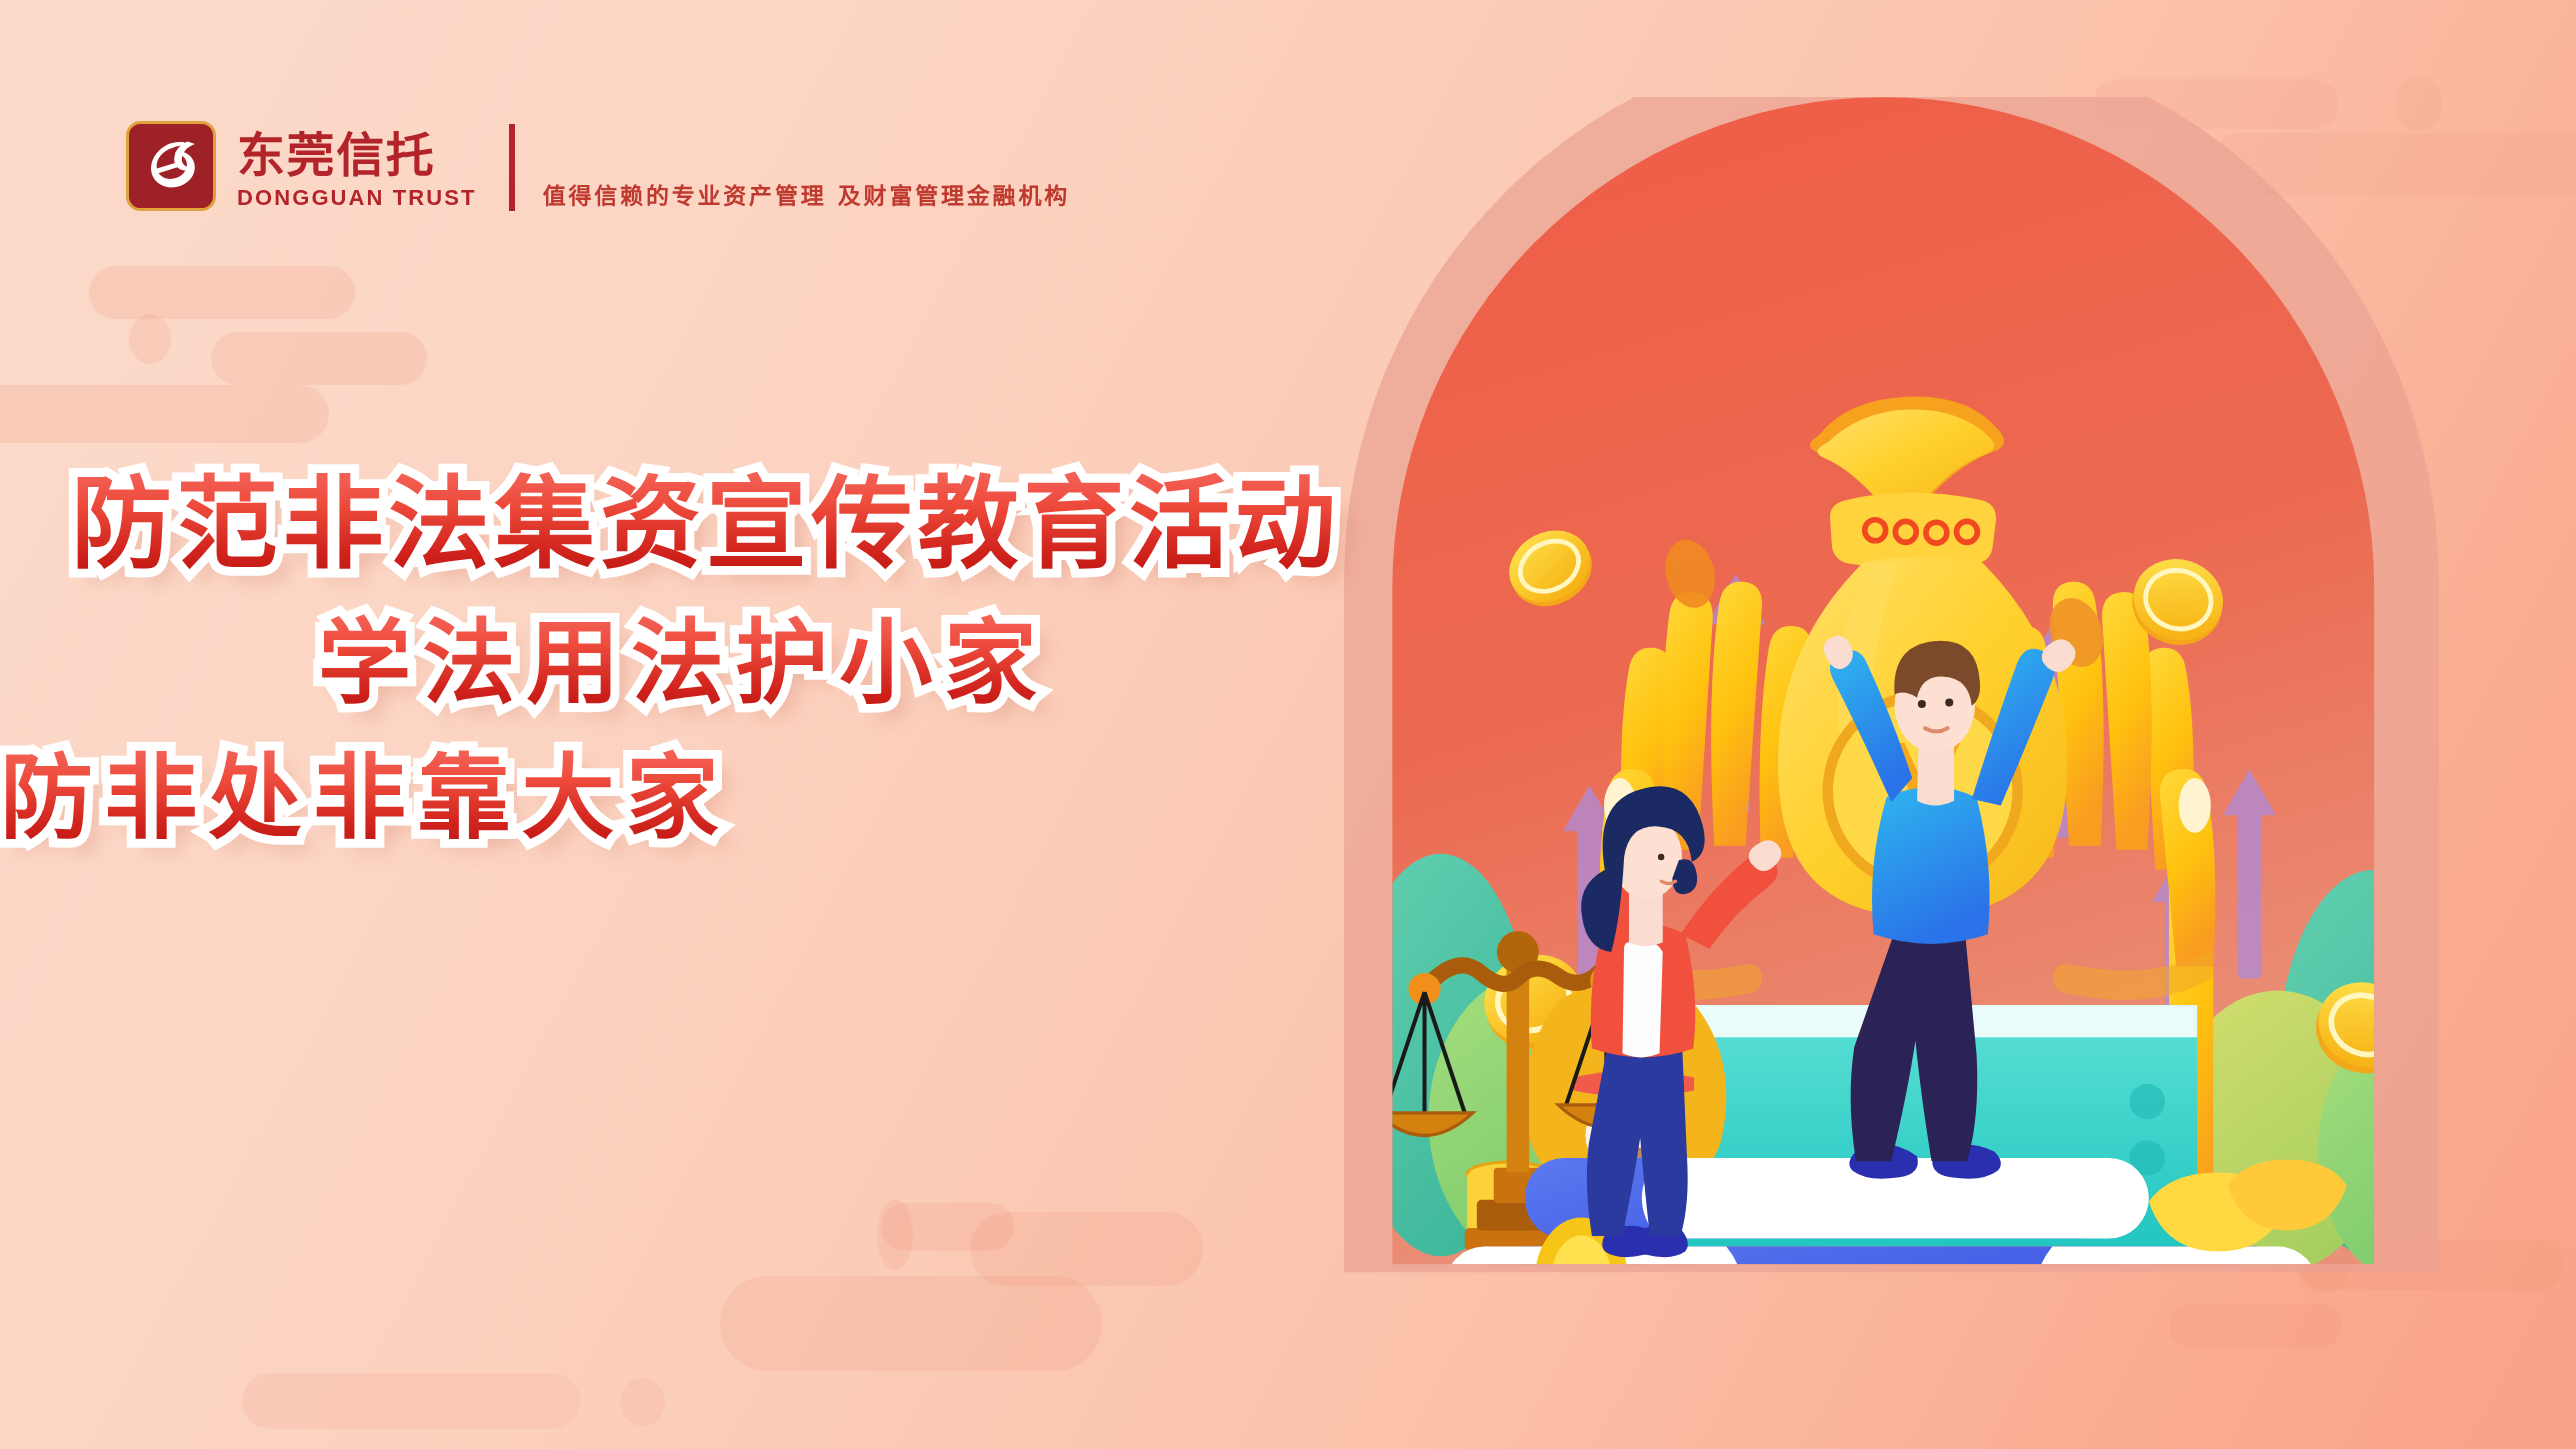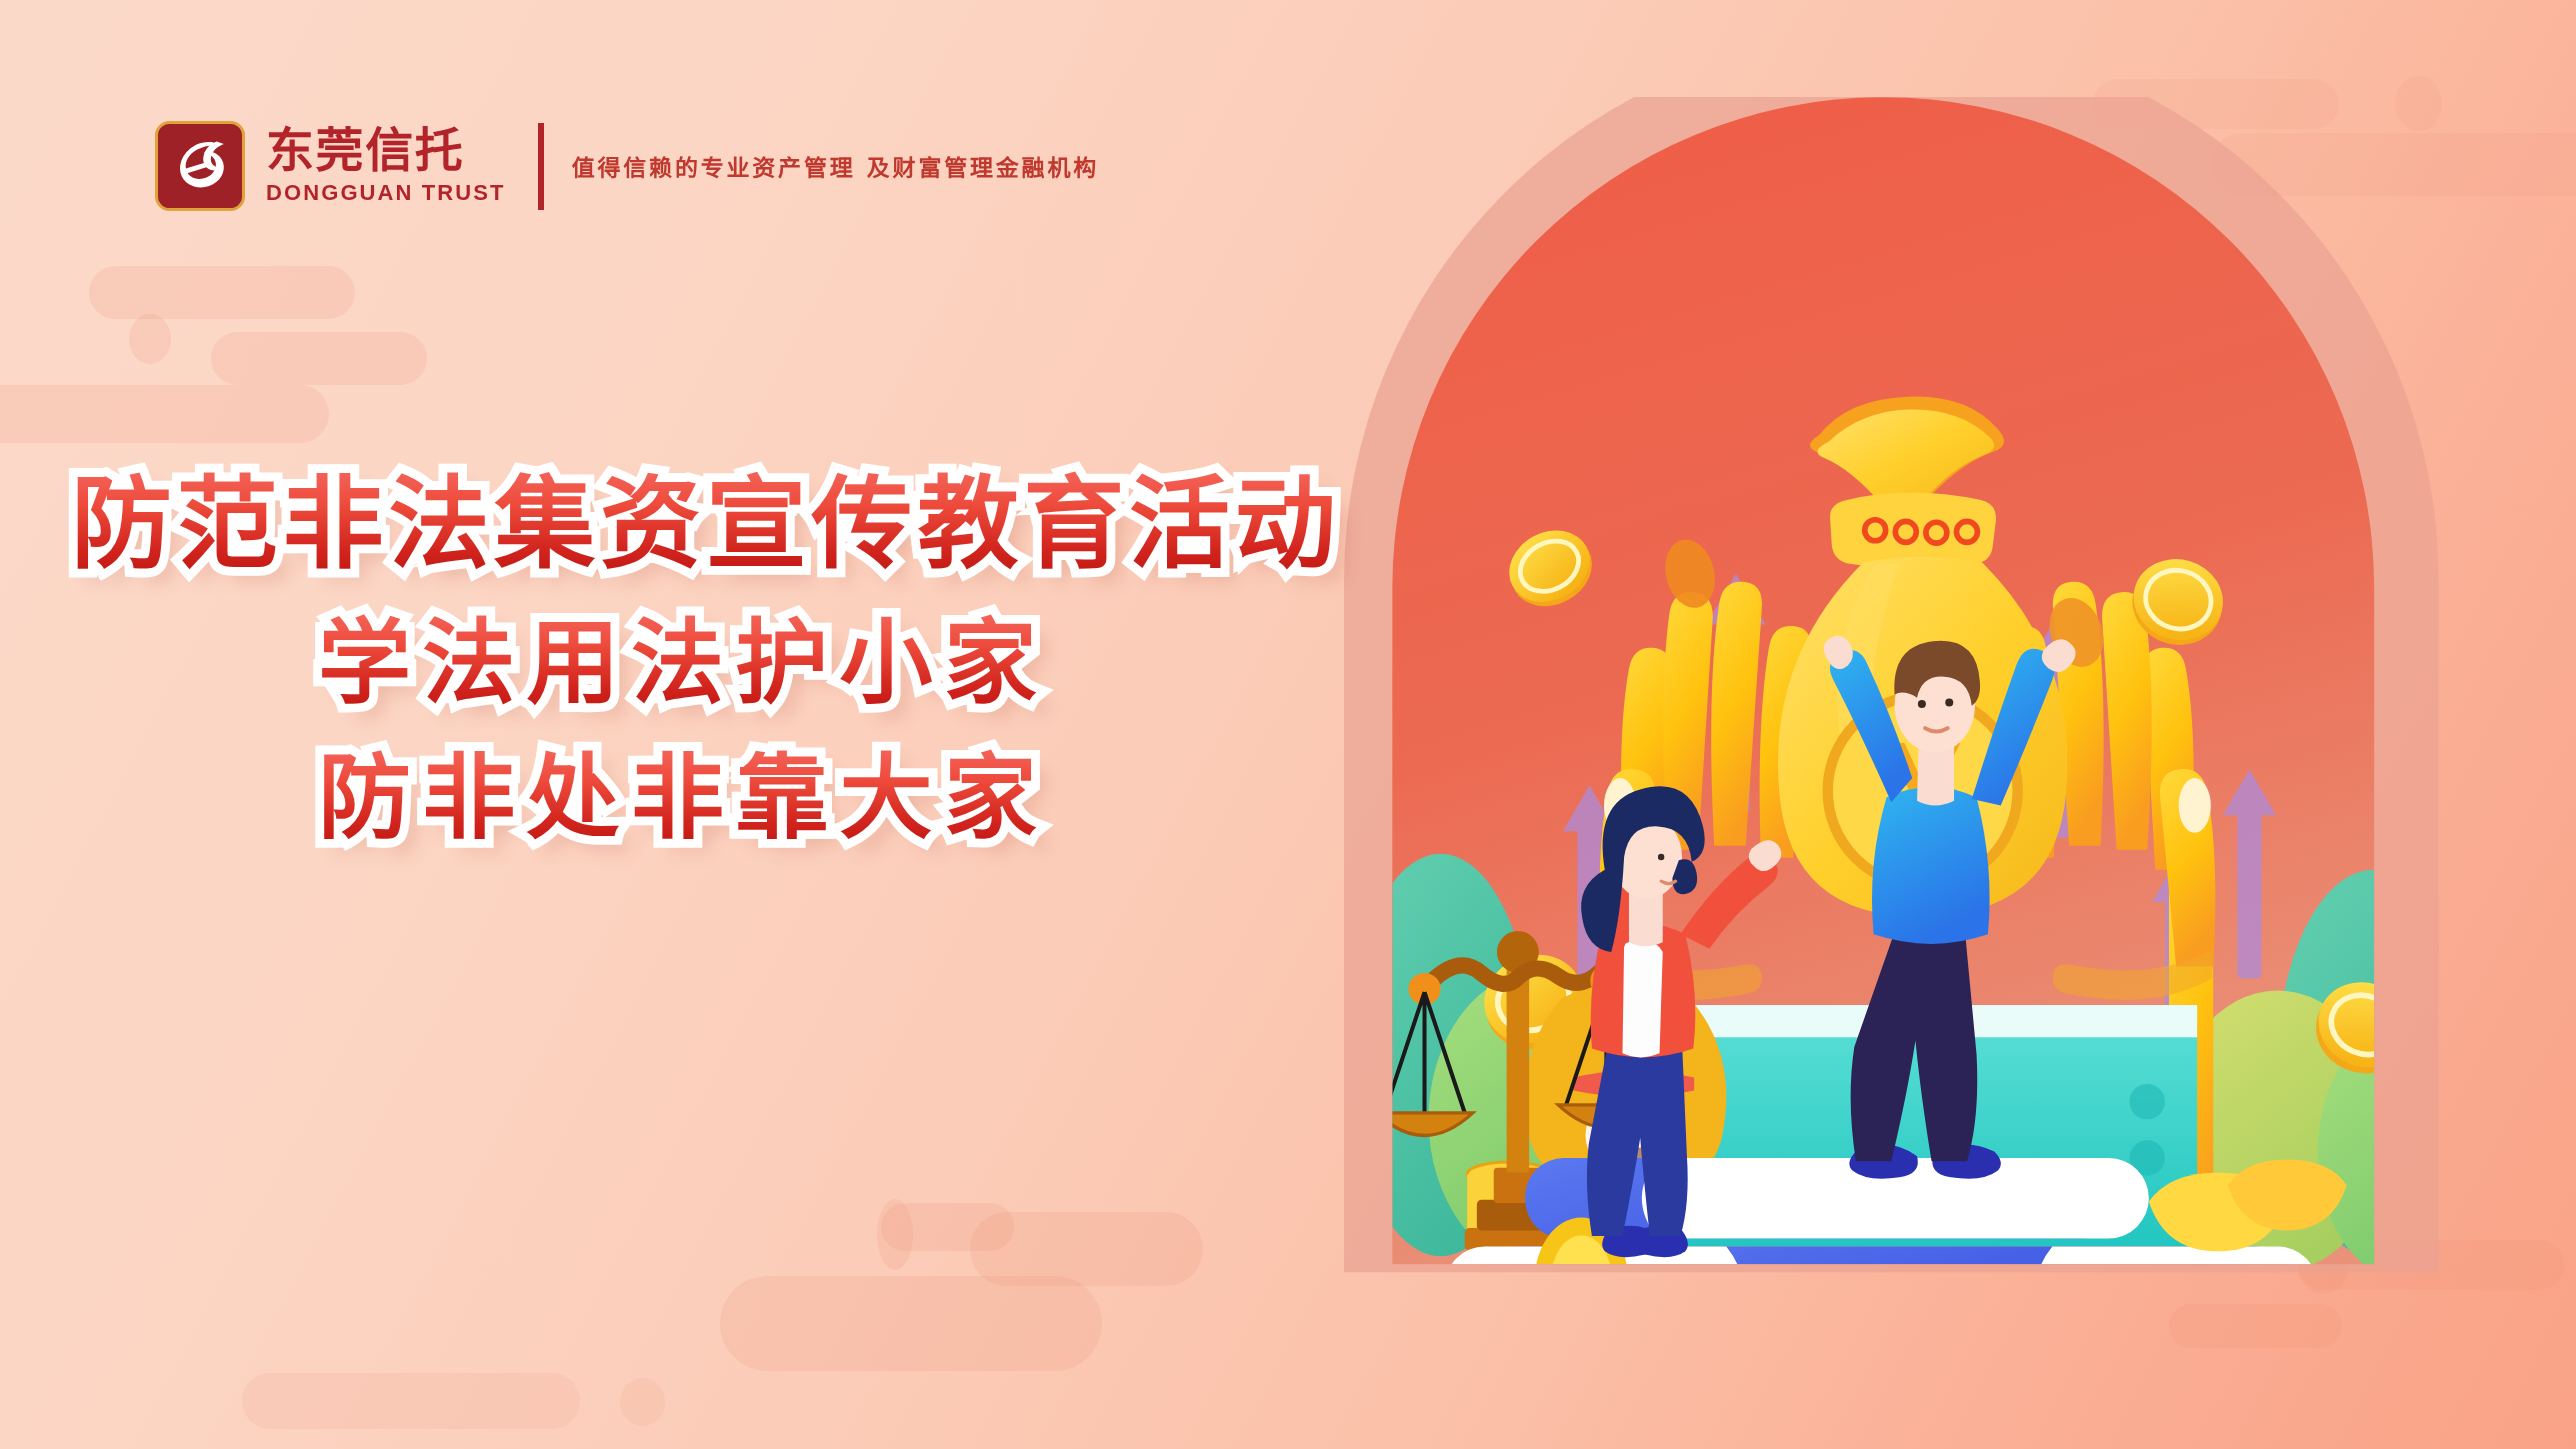--- a/index.html
+++ b/index.html
@@ -36,24 +36,24 @@
     position: absolute;
     background: rgba(240, 140, 110, 0.17);
     border-radius: 804px;
   }
   .pill.soft { background: rgba(242, 150, 120, 0.13); }
   .pill.dot  { border-radius: 50%; }
 
   
   .logo-block {
     position: absolute;
-    left: 155px;
+    left: 126px;
     top: 121px;
     display: flex;
-    align-items: center;
+    align-items: flex-end;
     gap: 21px;
     z-index: 40;
   }
   .logo-mark {
     width: 90px;
     height: 90px;
     border-radius: 14.5px;
     background: #9e2128;
     border: 3.2px solid #e0a23a;
     box-sizing: border-box;
@@ -128,21 +128,21 @@
     left: 0;
     top: 0;
     z-index: 1;
     color: #ffffff;
     -webkit-text-stroke: 17.7px #ffffff;
     text-shadow: 13px 13px 17.7px rgba(192, 90, 66, 0.30);
     letter-spacing: 4.8px;
   }
   .hl-1 { font-size: 101px; margin-left: 71px; }
   .hl-2 { font-size: 93px; margin-left: 318px; margin-top: 42px; letter-spacing: 11.3px; }
-  .hl-3 { font-size: 93px; margin-left: 318px; margin-top: 42px; letter-spacing: 11.3px; }
+  .hl-3 { font-size: 93px; margin-top: 42px; letter-spacing: 11.3px; }
   .hl-2 .hl-stroke, .hl-3 .hl-stroke { letter-spacing: 11.3px; }
 
   
   .illustration {
     position: absolute;
     left: 1336px;
     top: 97px;
     width: 1175px;
     height: 1256px;
     z-index: 20;

